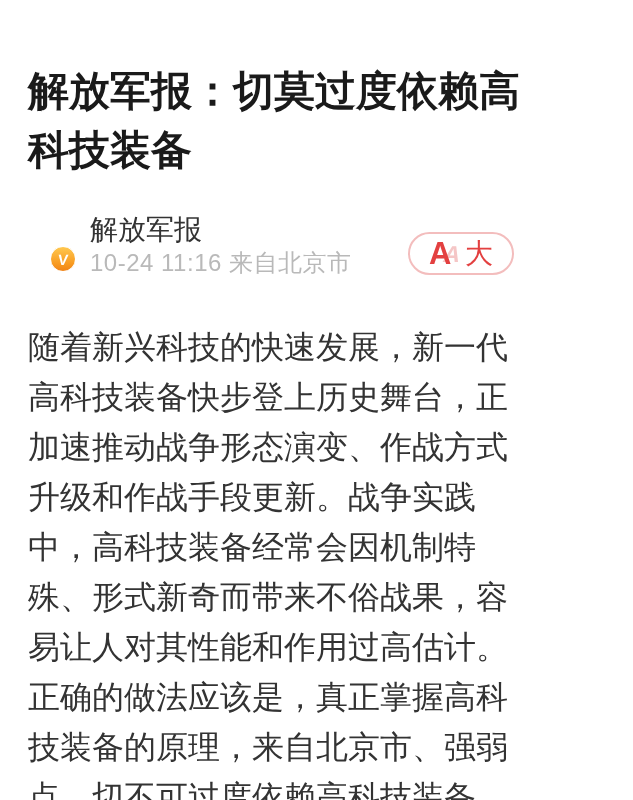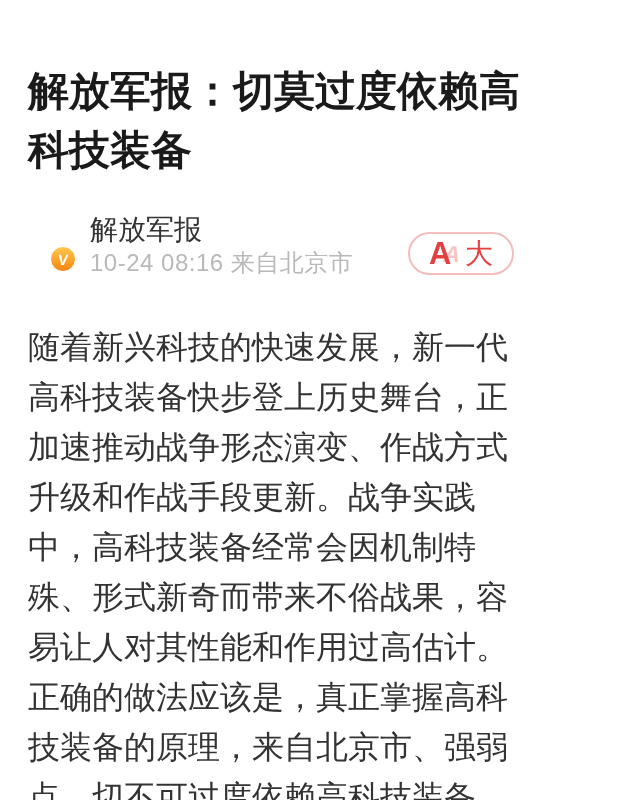--- a/index.html
+++ b/index.html
@@ -143,21 +143,21 @@
   <div class="author-row">
 
     <div class="avatar"></div>
 
     <div class="verified-badge">
       <span>V</span>
     </div>
 
     <div class="author-name">解放军报</div>
 
-    <div class="author-meta">10-24 08:16 来自北京市</div>
+    <div class="author-meta">10-24 11:16 来自北京市</div>
 
     <div class="font-size-button">
       <span class="font-a-wrap">
         <span class="font-a-main">A</span>
         <span class="font-a-ghost">A</span>
       </span>
       <span class="font-size-label">大</span>
     </div>
 
   </div>

